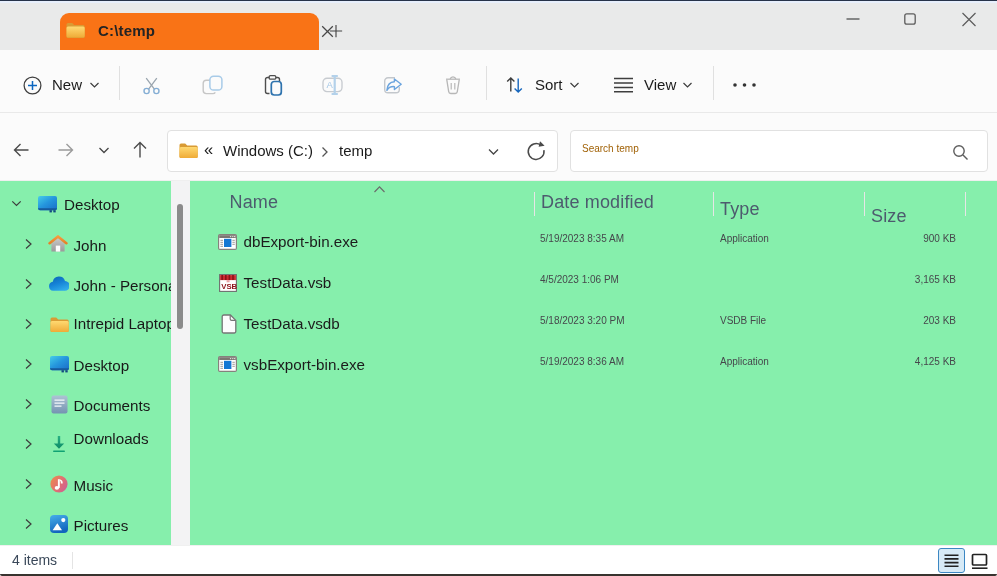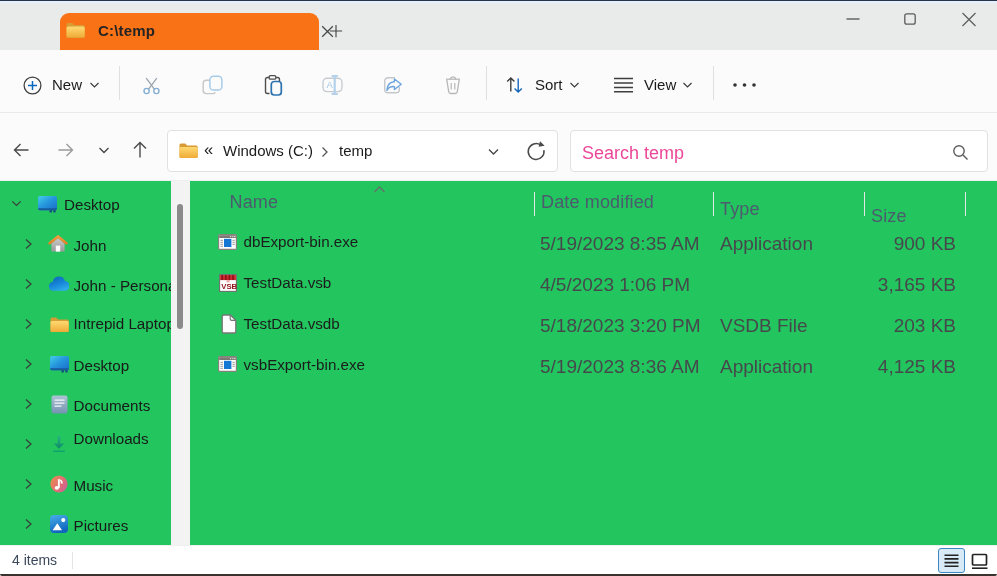--- a/index.html
+++ b/index.html
@@ -21,28 +21,28 @@
   .toolbar{left:0;top:50px;width:997px;height:63px;background:#fbfbfb;border-bottom:1px solid #e9e9e9;box-sizing:border-box;}
   .tbsep{top:16px;width:1px;height:34px;background:#e0e0e0;}
   .newtxt{left:52px;top:26px;font-size:15px;color:#1b1b1b;}
   .tbtext{font-size:15px;color:#1b1b1b;}
   
   .addr{left:0;top:113px;width:997px;height:68px;background:#fbfbfb;border-bottom:1px solid #efefef;box-sizing:border-box;}
   .crumbbox{left:167px;top:17px;width:391px;height:42px;background:#fff;border:1px solid #e1e1e1;border-radius:4px;box-sizing:border-box;}
   .searchbox{left:570px;top:17px;width:418px;height:42px;background:#fff;border:1px solid #e1e1e1;border-radius:4px;box-sizing:border-box;}
   .crumbtxt{font-size:15px;color:#1b1b1b;}
   
-  .content{left:0;top:181px;width:997px;height:364px;background:#22c55e;}
+  .content{left:0;top:181px;width:997px;height:364px;background:#86efac;}
   .sitem{font-size:15.2px;color:#191919;white-space:nowrap;}
   .sbtrack{left:171px;top:0px;width:19px;height:364px;background:#f3f3f4;}
   .sbthumb{left:177px;top:23px;width:6px;height:125px;background:#8b8b8b;border-radius:3px;}
   
   .hdrtxt{font-size:18px;letter-spacing:0.15px;color:#4d5b6e;}
   .coldiv{top:11px;width:1px;height:24px;background:#e6e6e6;}
-  .cell{font-size:19px;color:#46484c;white-space:nowrap;}
+  .cell{font-size:10px;color:#46484c;white-space:nowrap;}
   .fname{font-size:15.2px;color:#1c1c1c;white-space:nowrap;text-align:center;}
   
   .status{left:0;top:545px;width:997px;height:29px;background:#fff;border-top:1px solid #f0f0f0;box-sizing:border-box;padding-left:24px;}
   .stxt{left:12px;top:5.5px;font-size:14px;color:#3a4859;}
   .ssep{left:72px;top:6px;width:1px;height:17px;background:#e4e4e4;}
   .bottomline{left:0;top:573.5px;width:997px;height:2.5px;background:#38332f;border-radius:0 0 8px 8px;}
 </style>
 </head>
 <body>
 <div class="win">
@@ -185,21 +185,21 @@
       <div class="abs crumbtxt" style="left:171px;top:10.5px">temp</div>
       <svg class="abs" style="left:319px;top:16px" width="13" height="10" viewBox="0 0 13 10">
           <path d="M2 2.5 L6.5 7 L11 2.5" stroke="#454545" stroke-width="1.3" fill="none"></path>
         </svg>
       <svg class="abs" style="left:357px;top:9px" width="22" height="22" viewBox="0 0 22 22">
         <path d="M18.9 10.1 A7.9 7.9 0 1 1 15.6 5.0" stroke="#4a4a4a" stroke-width="1.5" fill="none"></path>
         <path d="M15.0 1.2 L19.6 5.7 L13.6 6.8 Z" fill="#4a4a4a"></path>
       </svg>
     </div>
     <div class="abs searchbox">
-      <div class="abs" style="left:11px;top:12px;font-size:18px;color:#ec4899;">Search temp</div>
+      <div class="abs" style="left:11px;top:12px;font-size:10px;color:#a16207;">Search temp</div>
       <svg class="abs" style="left:381px;top:13px" width="17" height="17" viewBox="0 0 17 17">
         <circle cx="7" cy="7" r="5.2" stroke="#5d5d5d" stroke-width="1.4" fill="none"></circle>
         <path d="M11 11 L15.5 15.5" stroke="#5d5d5d" stroke-width="1.4" fill="none"></path>
       </svg>
     </div>
   </div>
 
   <div class="abs content">
 
     <svg class="abs" style="left:11px;top:19px" width="11" height="7" viewBox="0 0 11 7">

